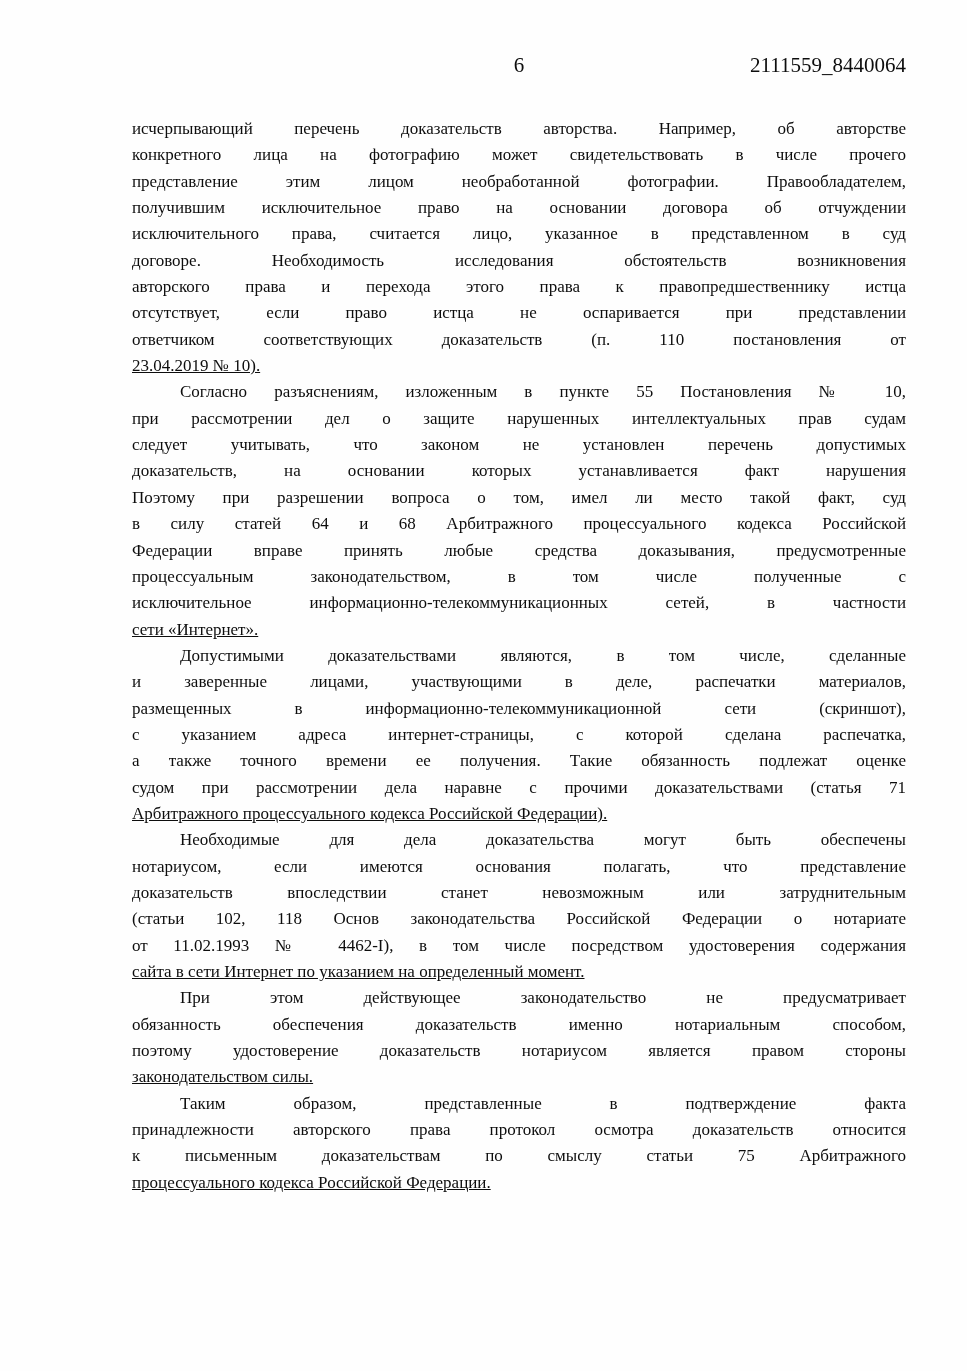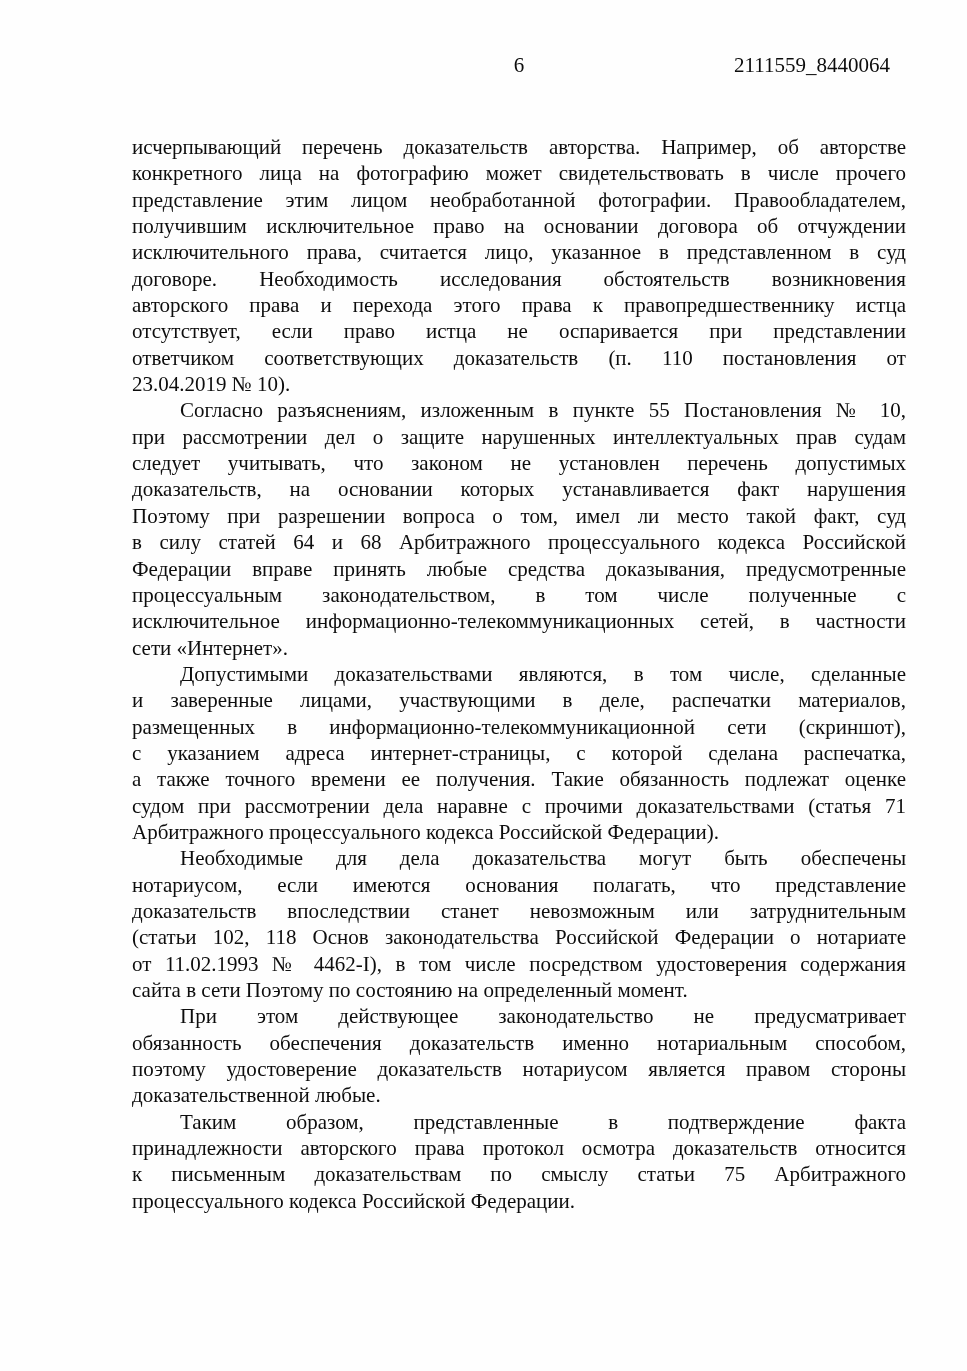--- a/index.html
+++ b/index.html
@@ -29,34 +29,34 @@
     line-height: 26px;
     font-size: 21px;
   }
   .pagenum {
     position: absolute;
     left: 50%;
     transform: translateX(-50%);
   }
   .docnum {
     position: absolute;
-    right: 16px;
+    right: 0;
   }
   .docbody {
-    margin-top: 56px;
-    font-size: 21px;
+    margin-top: 38px;
+    font-size: 17px;
     line-height: 26.35px;
   }
   .paragraph { margin: 0; }
   .line {
     text-align: justify;
     text-align-last: justify;
     white-space: nowrap;       
   }
-  .line.last { text-align-last: left; }
+  .line.last { text-align-last: left; text-decoration: underline; }
   .line.first { text-indent: 48px; }
 </style>
 </head>
 <body>
 
 <div class="page">
   <div class="content">
     <div class="header">
       <span class="pagenum">6</span>
       <span class="docnum">2111559_8440064</span>
@@ -94,27 +94,27 @@
           <div class="line">а также точного времени ее получения. Такие обязанность подлежат оценке</div>
           <div class="line">судом при рассмотрении дела наравне с прочими доказательствами (статья 71</div>
           <div class="line last">Арбитражного процессуального кодекса Российской Федерации).</div>
         </div>
         <div class="paragraph">
           <div class="line first">Необходимые для дела доказательства могут быть обеспечены</div>
           <div class="line">нотариусом, если имеются основания полагать, что представление</div>
           <div class="line">доказательств впоследствии станет невозможным или затруднительным</div>
           <div class="line">(статьи 102, 118 Основ законодательства Российской Федерации о нотариате</div>
           <div class="line">от 11.02.1993 № 4462-I), в том числе посредством удостоверения содержания</div>
-          <div class="line last">сайта в сети Поэтому по состоянию на определенный момент.</div>
+          <div class="line last">сайта в сети Интернет по указанием на определенный момент.</div>
         </div>
         <div class="paragraph">
           <div class="line first">При этом действующее законодательство не предусматривает</div>
           <div class="line">обязанность обеспечения доказательств именно нотариальным способом,</div>
           <div class="line">поэтому удостоверение доказательств нотариусом является правом стороны</div>
-          <div class="line last">доказательственной любые.</div>
+          <div class="line last">законодательством силы.</div>
         </div>
         <div class="paragraph">
           <div class="line first">Таким образом, представленные в подтверждение факта</div>
           <div class="line">принадлежности авторского права протокол осмотра доказательств относится</div>
           <div class="line">к письменным доказательствам по смыслу статьи 75 Арбитражного</div>
           <div class="line last">процессуального кодекса Российской Федерации.</div>
         </div>
       </div>
   </div>
 </div>

